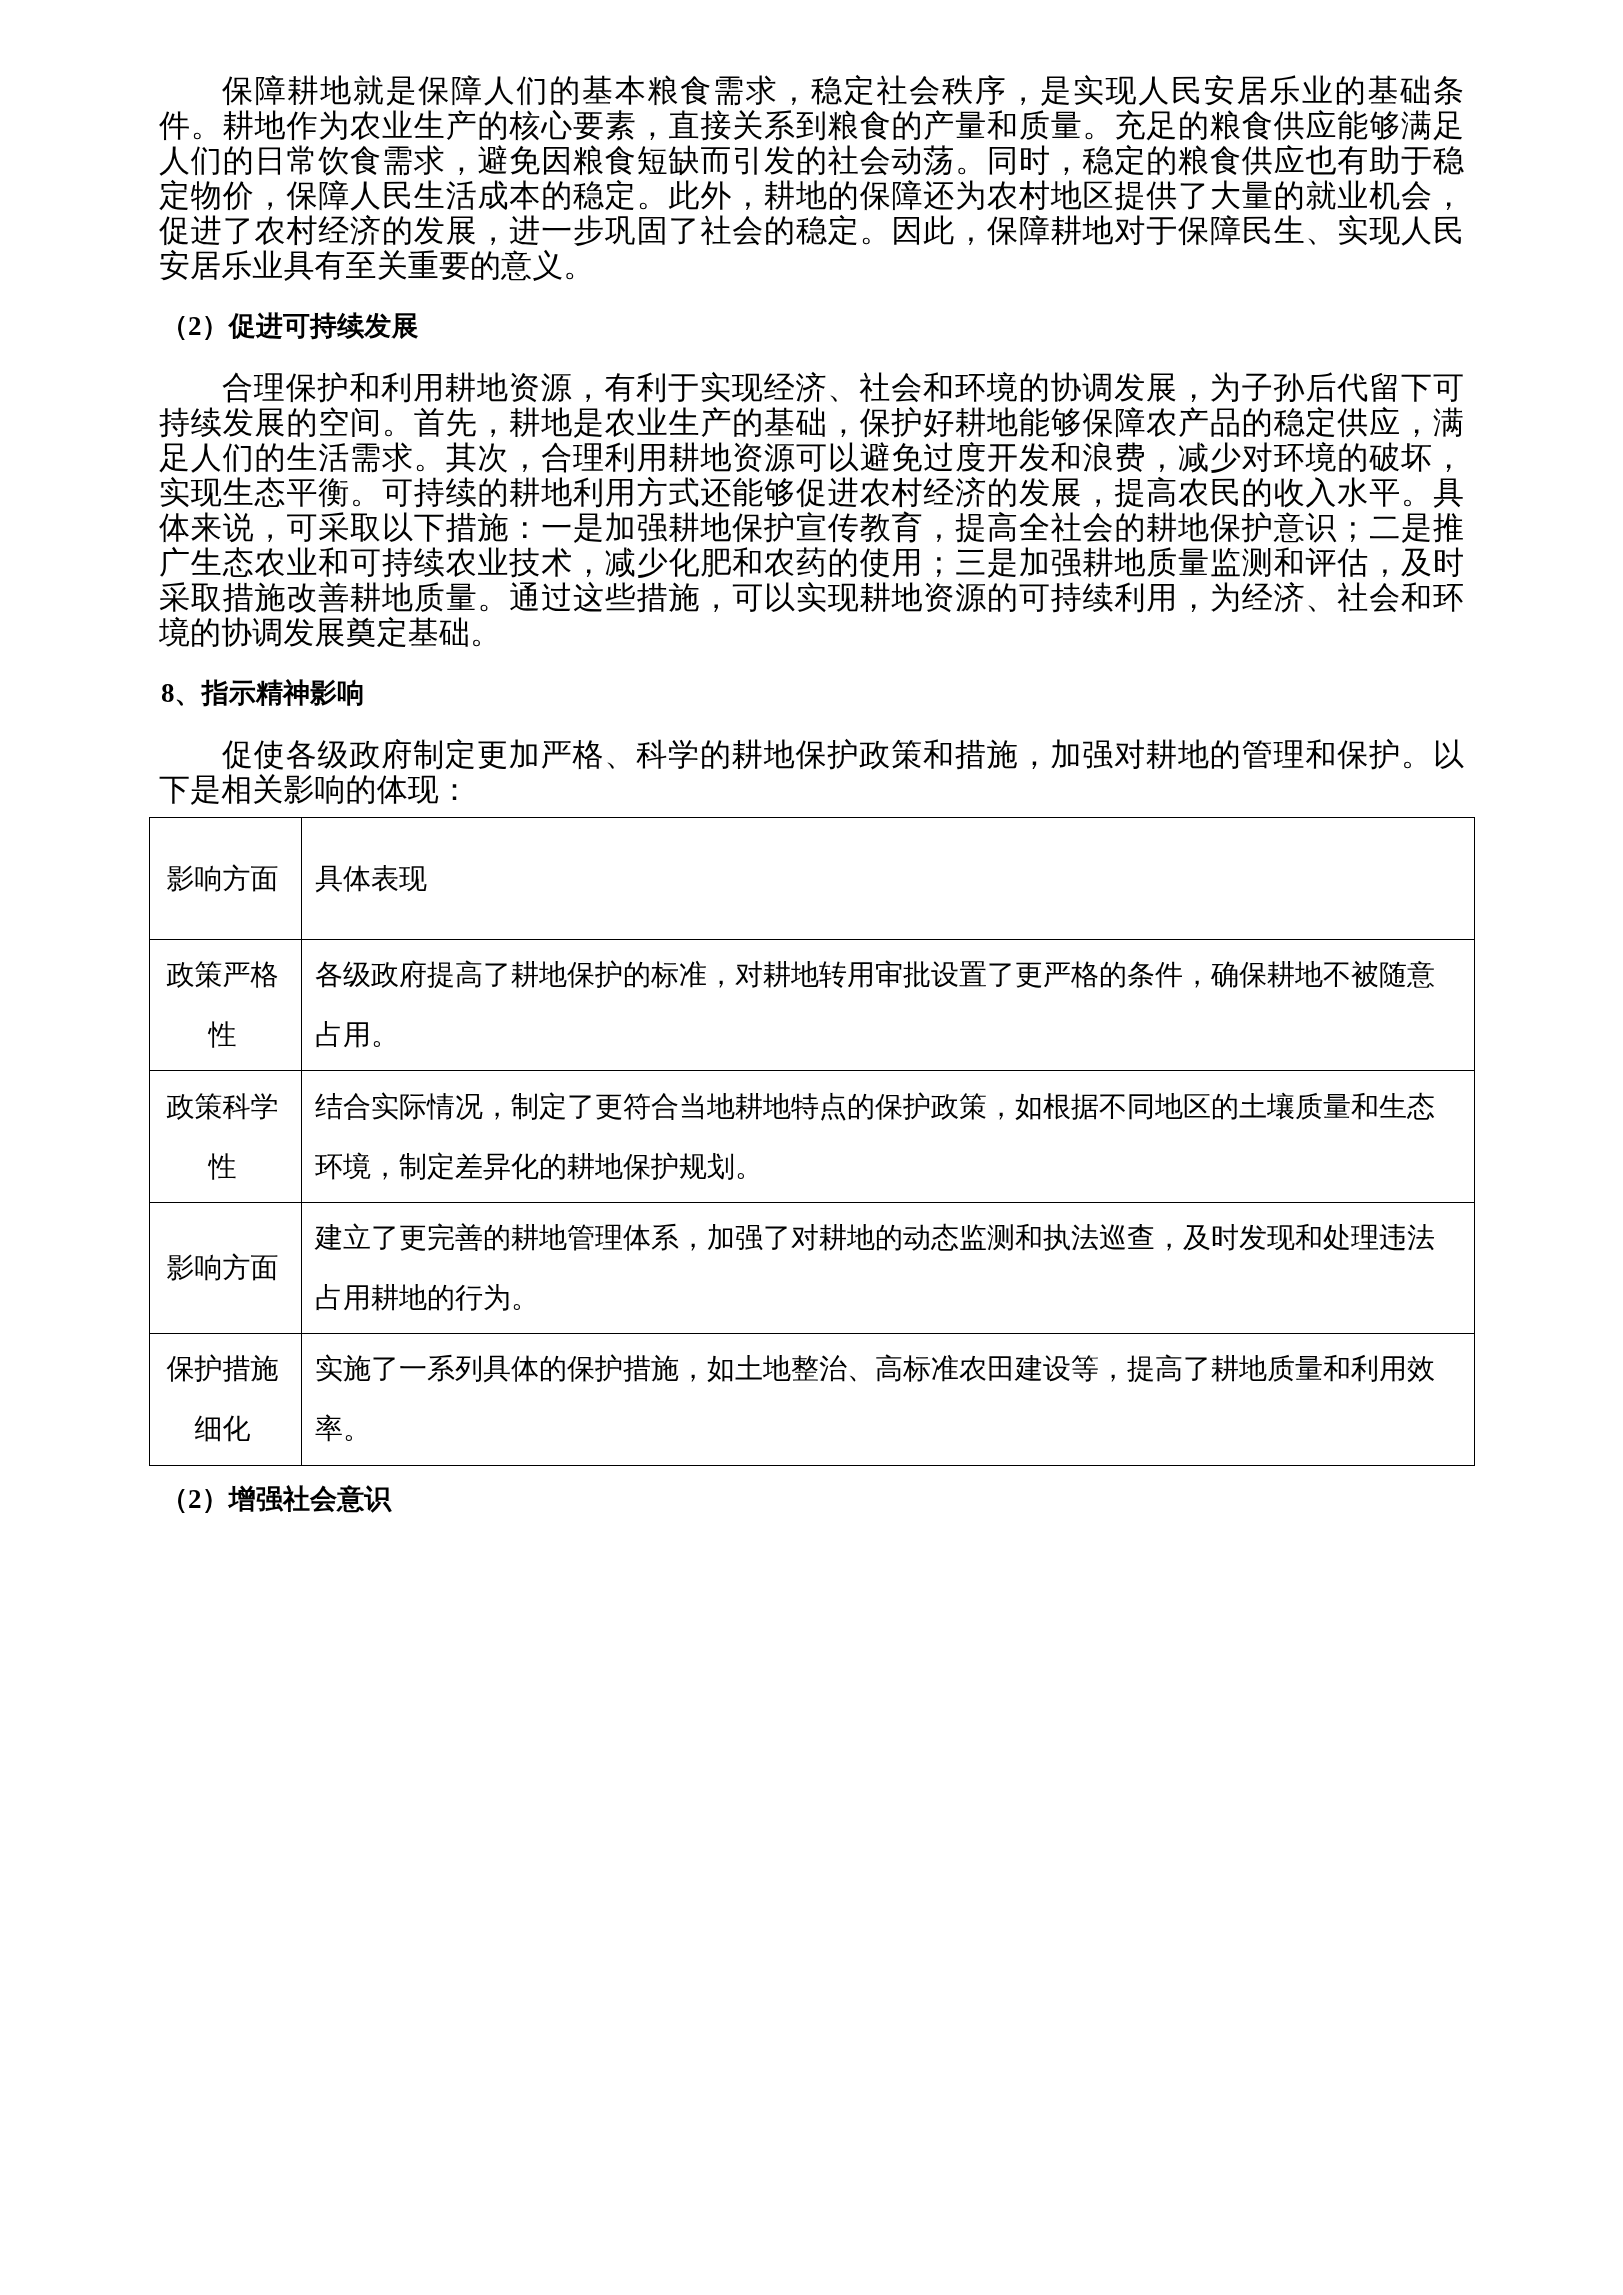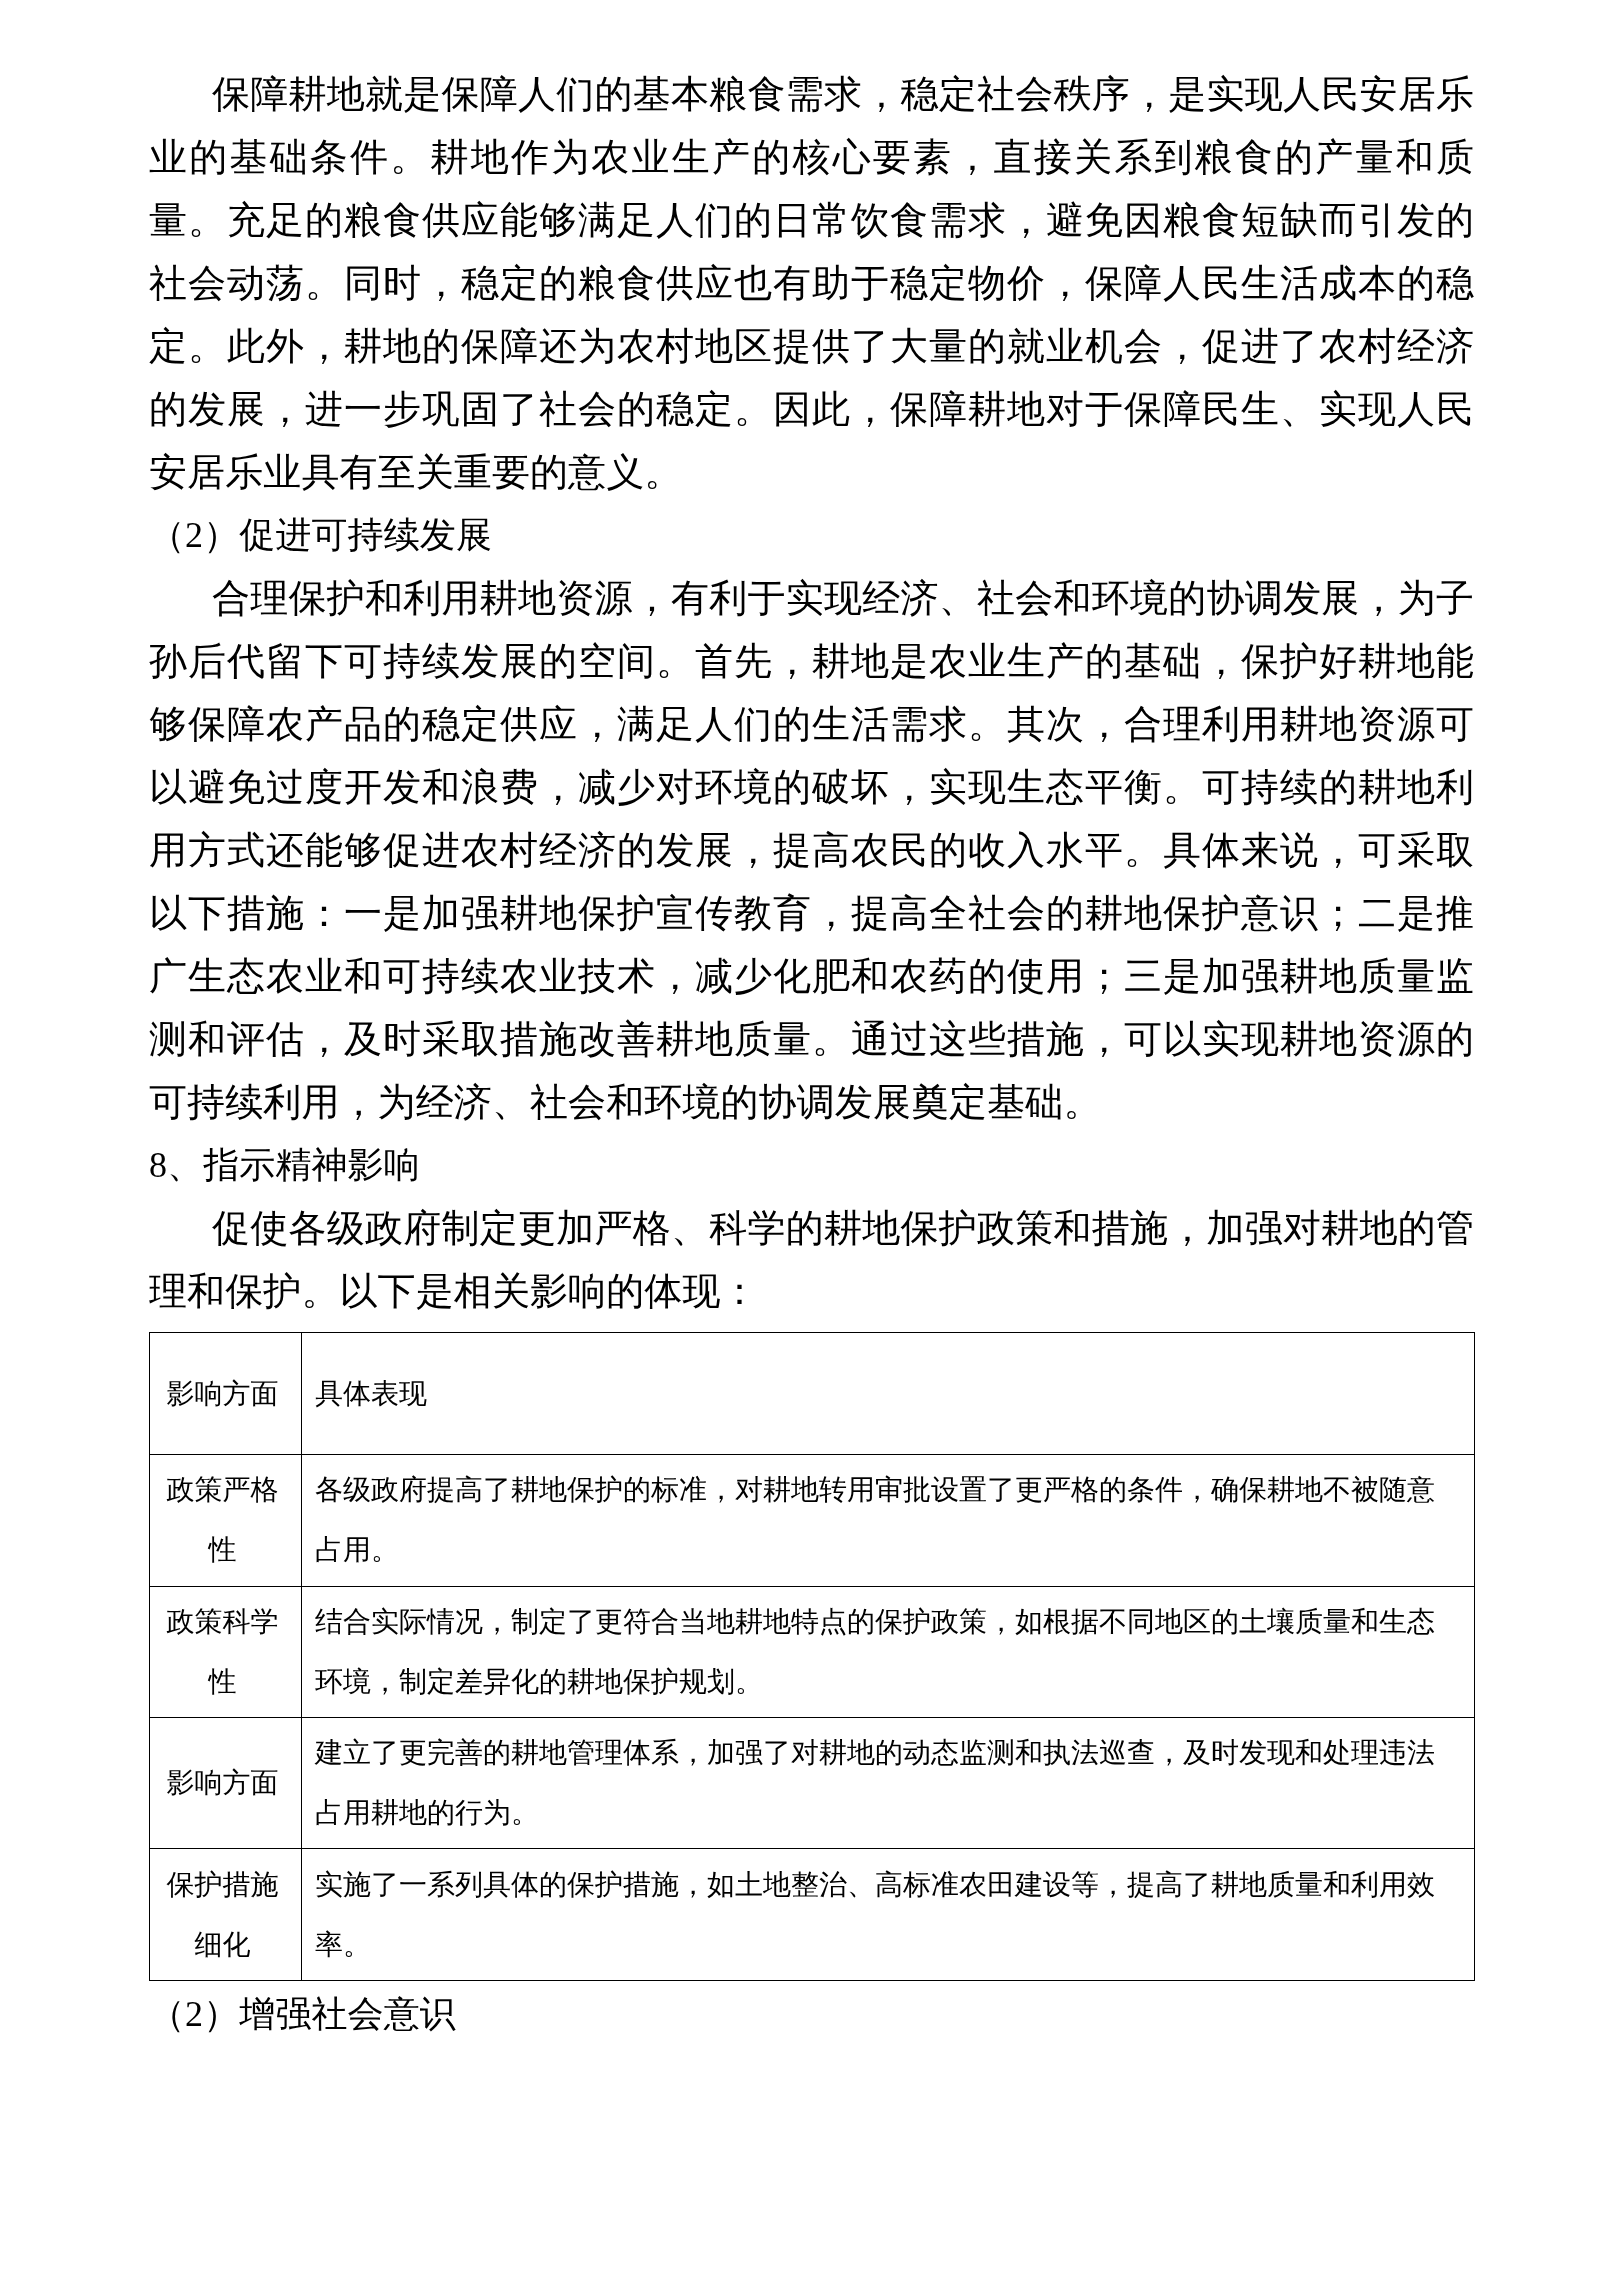--- a/index.html
+++ b/index.html
@@ -20,35 +20,35 @@
     padding: 63px 149px 0 149px;
     overflow: hidden;
   }
   .doc-body {
     width: 1325px;
     margin: 0;
   }
 
   
   .para {
-    font-size: 38px;
-    line-height: 63px;
+    font-size: 31px;
+    line-height: 35px;
     text-align: justify;
     text-justify: inter-ideograph;
     text-indent: 63px;
-    margin: 0;
+    margin: 10px;
     letter-spacing: 0.1px;
   }
 
   
   .heading {
-    font-size: 36px;
+    font-size: 27px;
     line-height: 63px;
-    font-weight: normal;
-    margin: 0;
+    font-weight: bold;
+    margin: 12px;
     text-indent: 0;
     letter-spacing: 0.1px;
   }
 
   
   .impact-table {
     border-collapse: collapse;
     width: 1325px;
     margin: 9.2px 0 0 0;
     table-layout: fixed;

